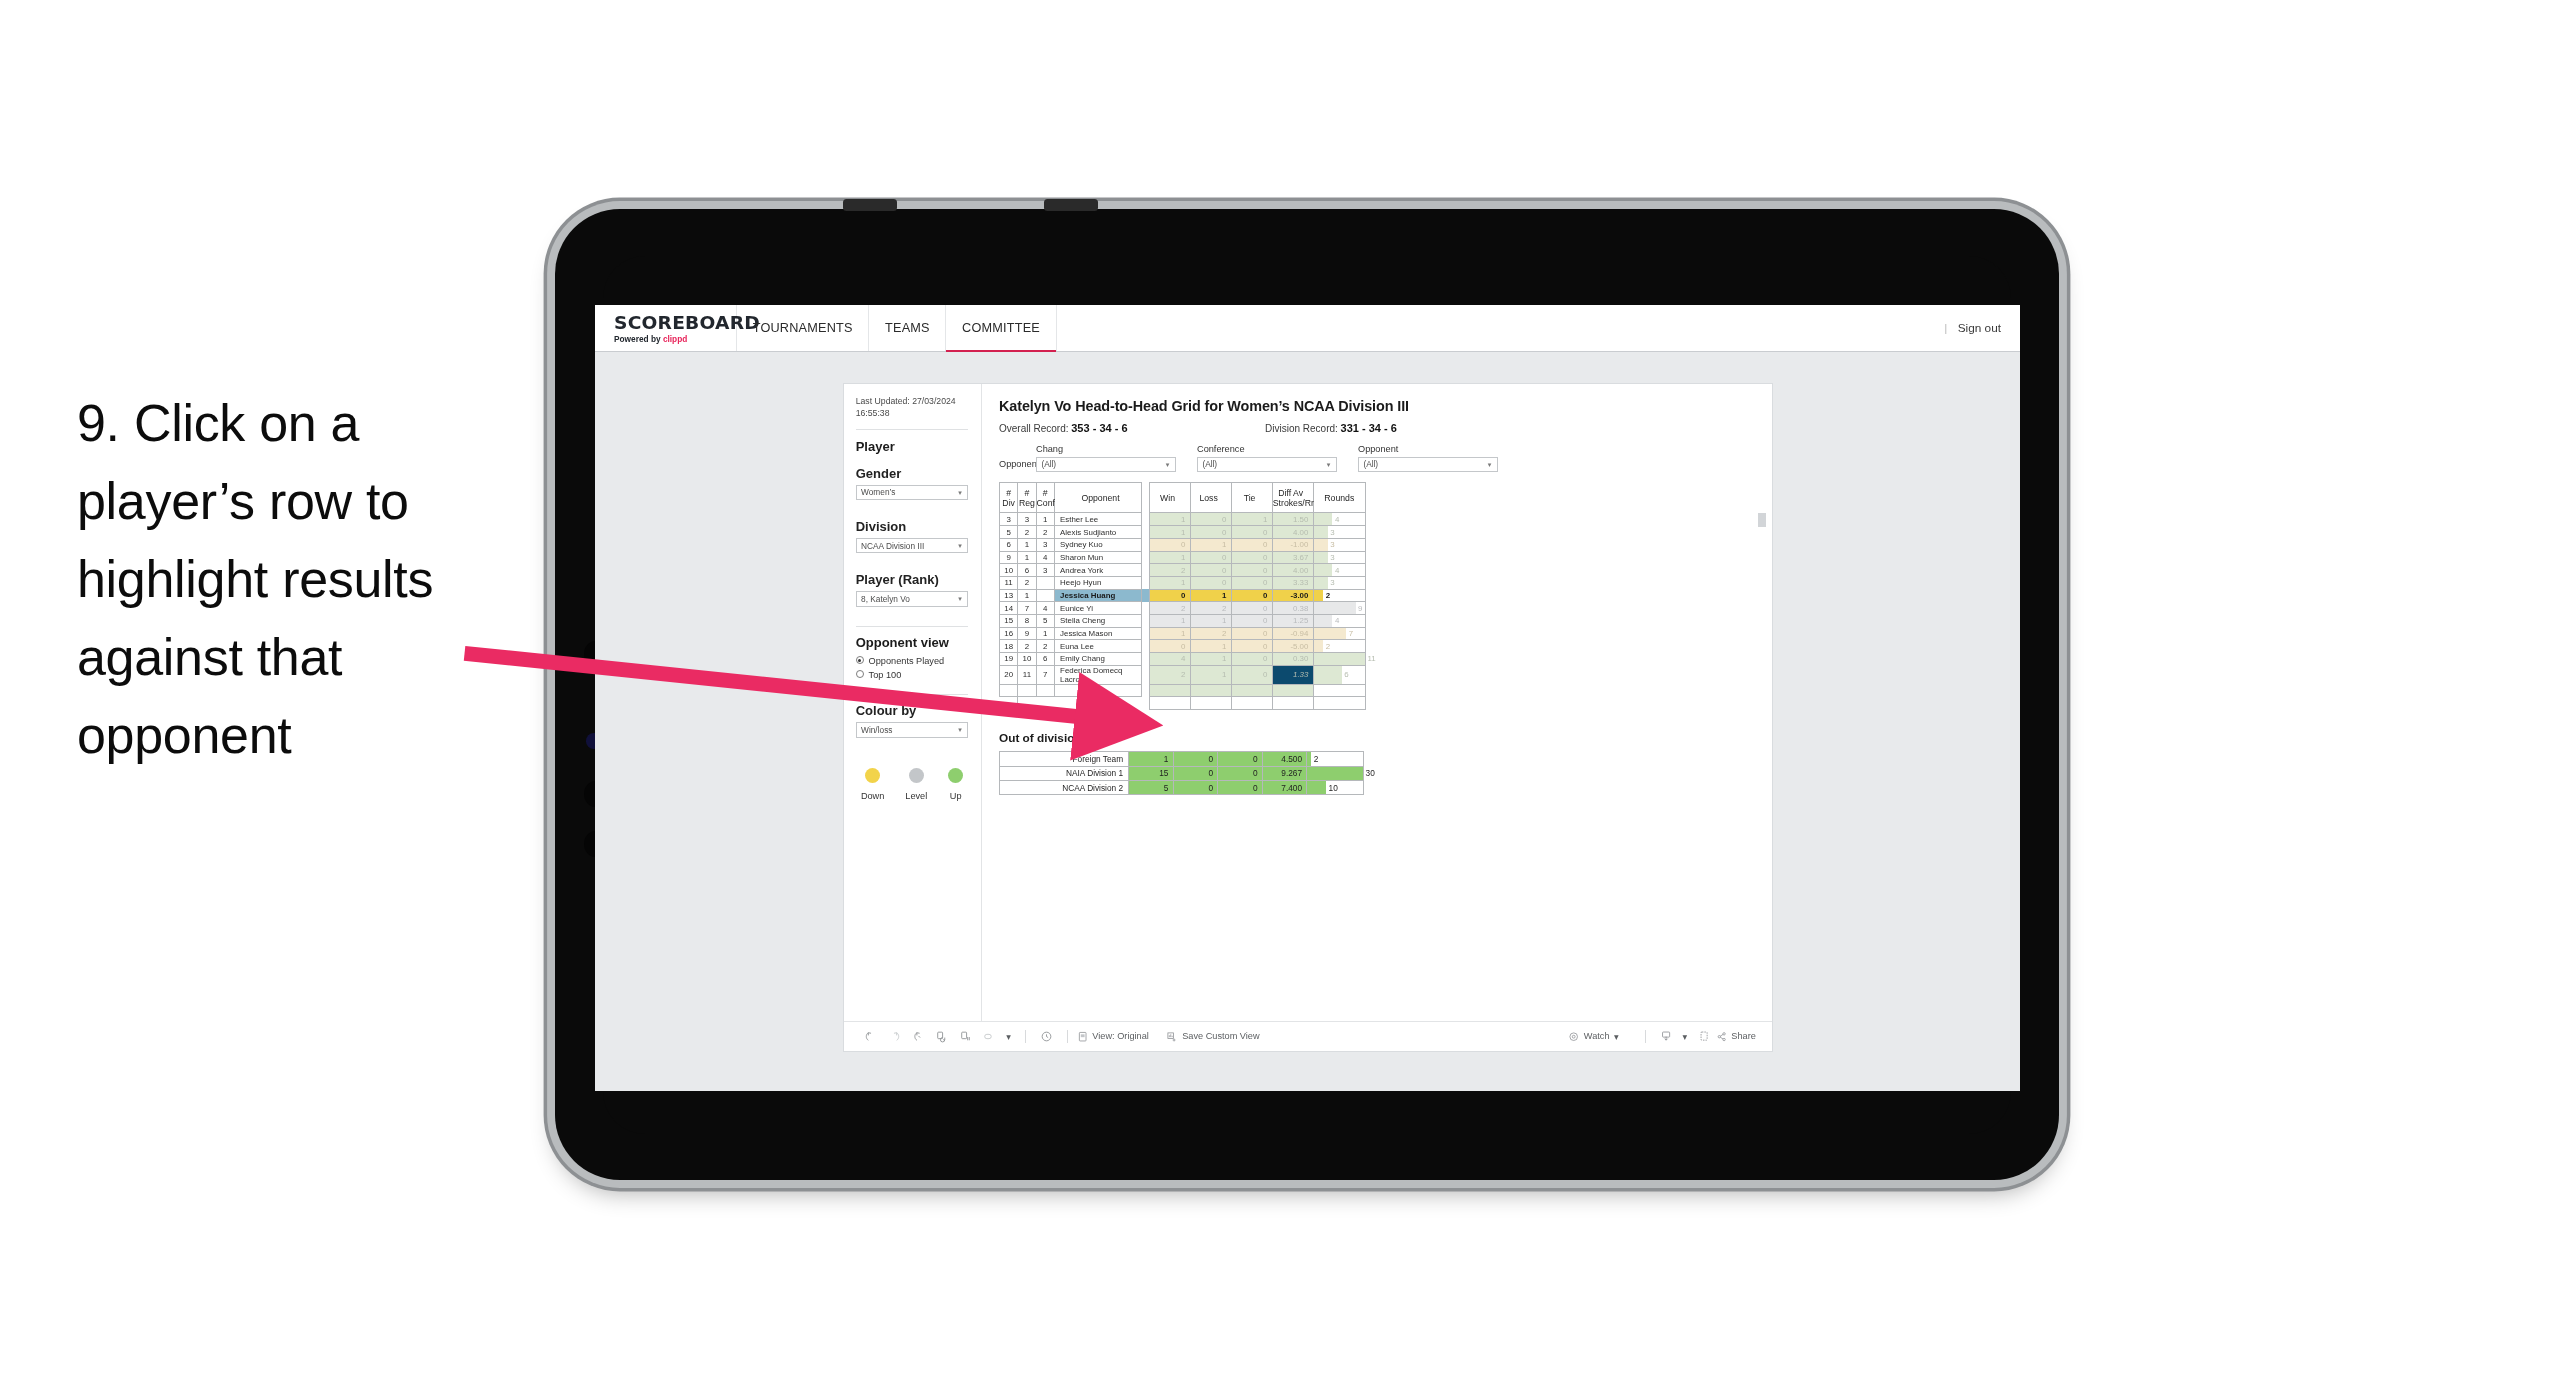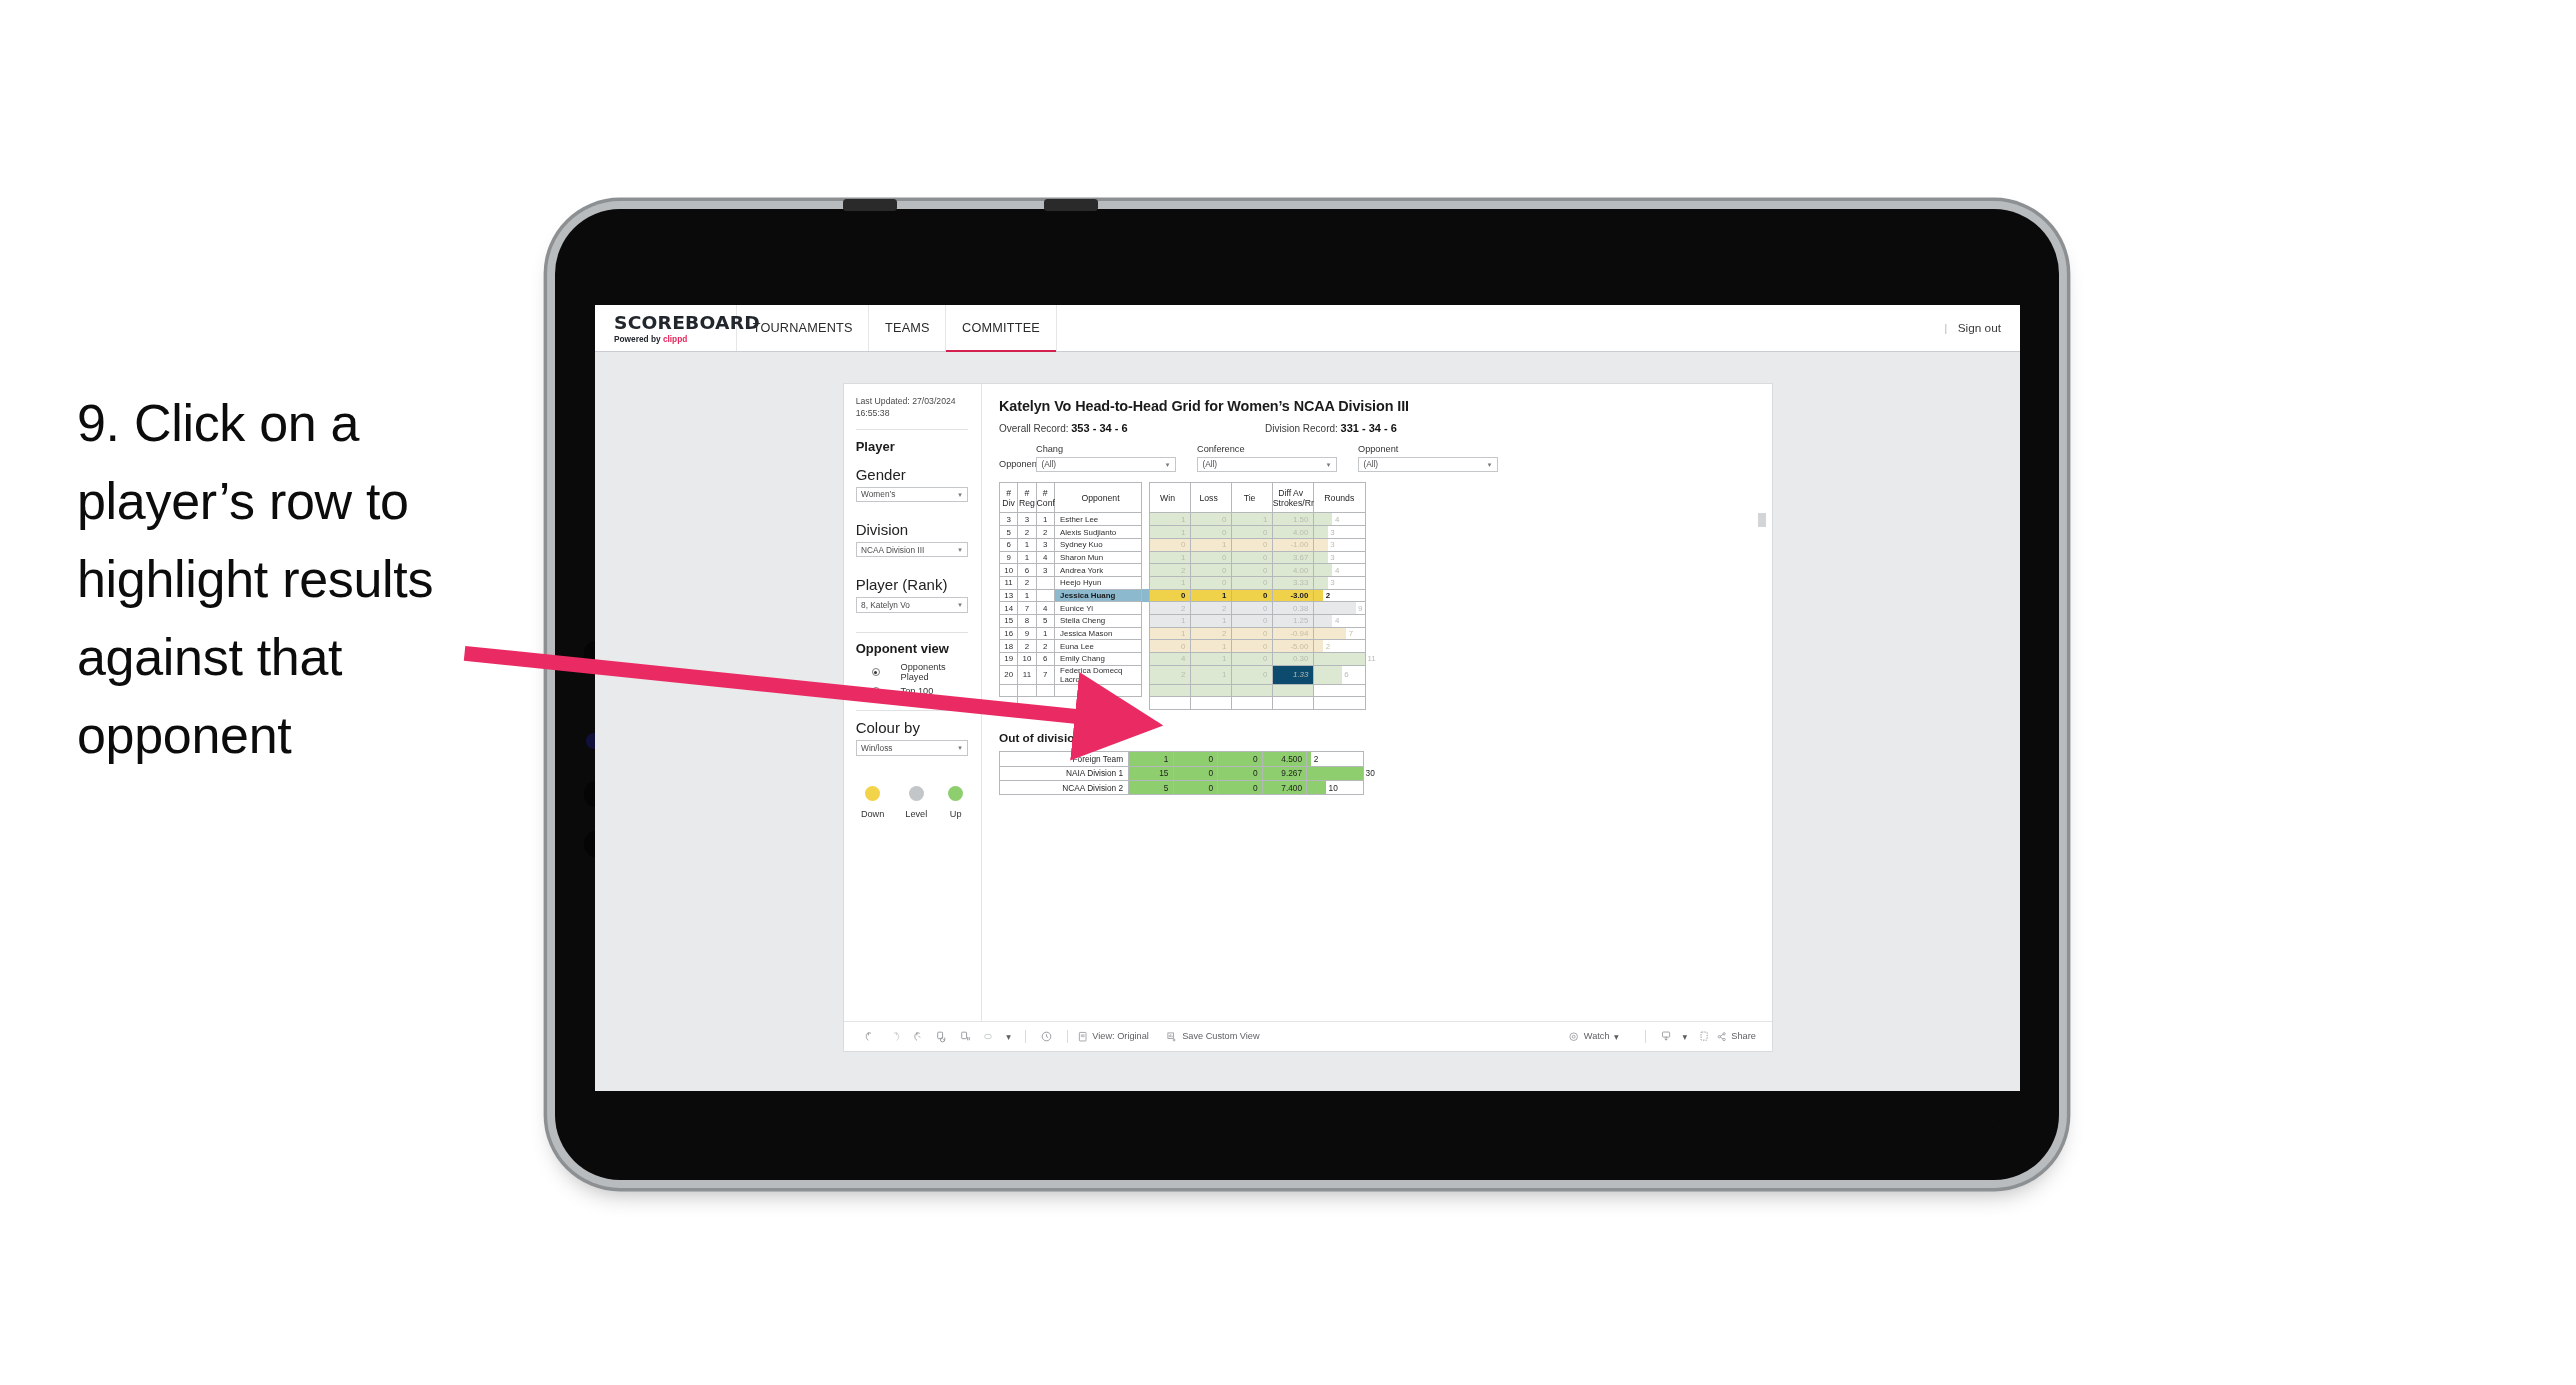--- a/index.html
+++ b/index.html
@@ -103,30 +103,30 @@
     margin: 0 auto; width: 930px; height: 669px;
     background:#fff; border:0.9px solid #d9dcdf;
     display:flex; position:relative;
   }
 
   
   .side { width: 138px; border-right:0.9px solid #e2e4e6; padding: 10.5px 12.2px 0 12.2px; }
   .updated { font-size: 8.7px; color:#4a4a4a; line-height:1.45; }
   .hr { height:0.9px; background:#dfe1e3; margin: 9.6px 0 8.7px; }
   .s-h { font-size: 13px; color:#1b1b1b; font-weight:600; margin-bottom: 12.2px; }
-  .fld-label { font-size: 15px; color:#222; font-weight:400; margin-bottom:3.5px; }
+  .fld-label { font-size: 13px; color:#222; font-weight:700; margin-bottom:3.5px; }
   .select {
     height: 15.7px; border:0.9px solid #c4c7ca; background:#fff;
     display:flex; align-items:center; justify-content:space-between;
     padding: 0 4.4px; font-size: 8.3px; color:#4c4c4c; cursor:pointer;
   }
   .select .caret { font-size:6.1px; color:#7a7a7a; }
   .fld { margin-bottom: 19px; }
   .ov-h { font-size: 13px; color:#1b1b1b; font-weight:600; margin: 1.7px 0 6.1px; }
-  .radio-row { display:flex; align-items:center; gap:21px; margin-bottom:3.5px; cursor:pointer;margin-left:16px; }
+  .radio-row { display:flex; align-items:flex-start; gap:5px; margin-bottom:3.5px; cursor:pointer; }
   .radio { width:7.9px; height:7.9px; border:0.9px solid #7b7b7b; border-radius:50%; position:relative; background:#fff; flex:none; }
   .radio.on::after { content:""; position:absolute; inset:1.3px; border-radius:50%; background:#333; }
   .radio-lbl { font-size: 9.2px; color:#333; }
   .legend { display:flex; justify-content:space-between; padding: 0 5.2px; margin-top: 30px; }
   .lg { text-align:center; }
   .dot { width: 15px; height: 15px; border-radius:50%; margin: 0 auto 8.7px; }
   .lg-lbl { font-size: 9.2px; color:#333; }
 
   
   .main { flex:1; padding: 14px 15.7px 0 17.5px; position:relative; }

